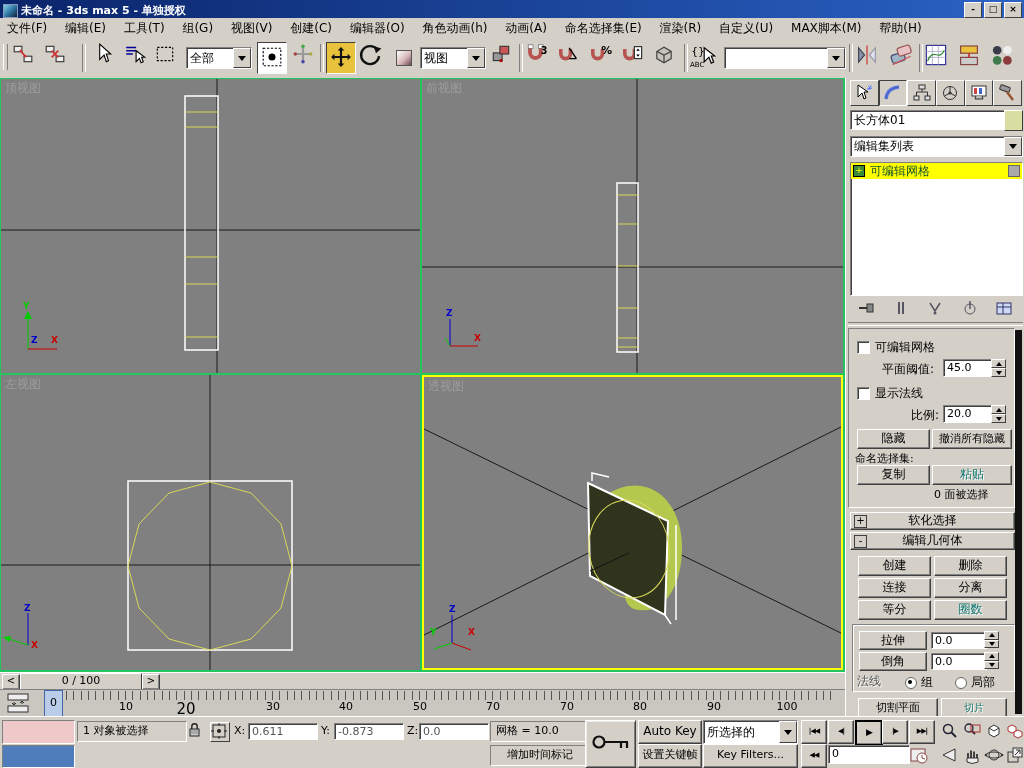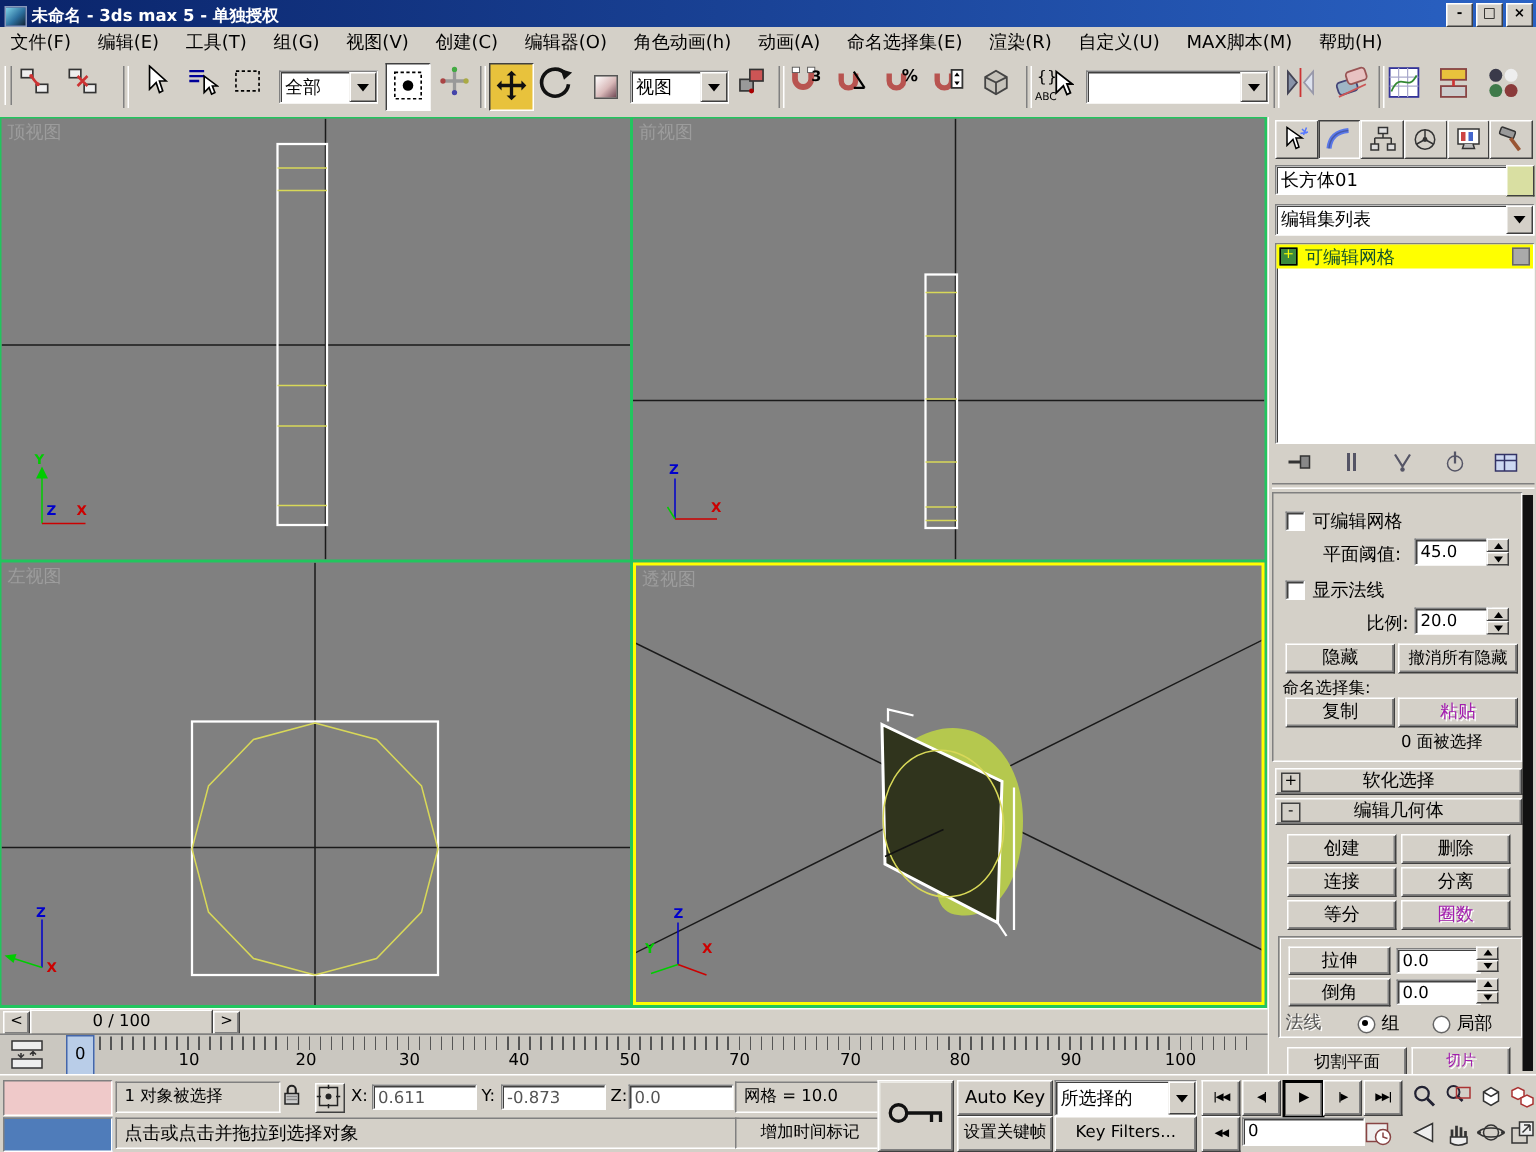--- a/index.html
+++ b/index.html
@@ -9,21 +9,21 @@
   .abs{position:absolute}
   .raised{background:#d4d0c8;border:1px solid;border-color:#fff #404040 #404040 #fff}
   .raised2{background:#d4d0c8;border:1px solid;border-color:#fff #404040 #404040 #fff;
            box-shadow:inset 1px 1px 0 #ecebe6, inset -1px -1px 0 #808080}
   .sunk{background:#fff;border:1px solid;border-color:#808080 #fff #fff #808080;
         box-shadow:inset 1px 1px 0 #404040}
   .sunkg{background:#d4d0c8;border:1px solid;border-color:#808080 #fff #fff #808080}
   .btn{background:#d4d0c8;border:1px solid;border-color:#fff #404040 #404040 #fff;
        box-shadow:inset -1px -1px 0 #808080;text-align:center;font-size:12px;line-height:17px;
        white-space:nowrap;overflow:hidden;cursor:default}
-  .btn.dis{color:#a21caf;text-shadow:1px 1px 0 #fff}
+  .btn.dis{color:#0f766e;text-shadow:1px 1px 0 #fff}
   .ti{width:28px;height:30px;text-align:center;line-height:28px}
   .pressed{border-color:#404040 #fff #fff #404040;box-shadow:none;background:#fff}
   .sep{width:2px;height:28px;border-left:1px solid #808080;border-right:1px solid #fff}
   .dd{background:#fff;border:1px solid;border-color:#808080 #fff #fff #808080;
       box-shadow:inset 1px 1px 0 #404040;display:flex;align-items:center}
   .ddtext{flex:1;padding-left:3px;font-size:12px;white-space:nowrap;overflow:hidden}
   .ddbtn{width:16px;align-self:stretch;background:#d4d0c8;border:1px solid;
          border-color:#fff #404040 #404040 #fff;display:flex;align-items:center;justify-content:center}
   .tri{width:0;height:0;border-left:4px solid transparent;border-right:4px solid transparent;
        border-top:5px solid #000}
@@ -569,21 +569,21 @@
 
 <div class="abs" style="left:0;top:689px;width:845px;height:27px;background:#cac7c0;border-top:1px solid #808080;border-bottom:1px solid #666;overflow:hidden">
   <svg class="abs" width="26" height="22" viewBox="0 0 26 22" style="left:6px;top:2px">
     <rect x="2" y="2" width="20" height="6" fill="#eee" stroke="#333"></rect>
       <rect x="2" y="14" width="20" height="6" fill="#eee" stroke="#333"></rect>
     <path d="M8 10 l0 3 m-2 -2 l2 2 l2 -2 M16 12 l0 -3 m-2 2 l2 -2 l2 2" stroke="#333" fill="none"></path>
     </svg>
   <div class="abs" style="left:44px;top:1px;width:790px;height:9px;background:repeating-linear-gradient(90deg,#555 0,#555 1px,transparent 1px,transparent 7.35px)"></div>
   <span class="abs lbl" style="left:52px;top:10px;font-size:11px;transform:translateX(-50%)">0</span>
   <span class="abs lbl" style="left:126px;top:10px;font-size:11px;transform:translateX(-50%)">10</span>
-  <span class="abs lbl" style="left:204px;top:10px;font-size:11px;transform:translateX(-50%)">20</span>
+  <span class="abs lbl" style="left:186px;top:10px;font-size:15px;transform:translateX(-50%)">20</span>
   <span class="abs lbl" style="left:273px;top:10px;font-size:11px;transform:translateX(-50%)">30</span>
   <span class="abs lbl" style="left:346px;top:10px;font-size:11px;transform:translateX(-50%)">40</span>
   <span class="abs lbl" style="left:420px;top:10px;font-size:11px;transform:translateX(-50%)">50</span>
   <span class="abs lbl" style="left:493px;top:10px;font-size:11px;transform:translateX(-50%)">70</span>
   <span class="abs lbl" style="left:567px;top:10px;font-size:11px;transform:translateX(-50%)">70</span>
   <span class="abs lbl" style="left:640px;top:10px;font-size:11px;transform:translateX(-50%)">80</span>
   <span class="abs lbl" style="left:714px;top:10px;font-size:11px;transform:translateX(-50%)">90</span>
   <span class="abs lbl" style="left:787px;top:10px;font-size:11px;transform:translateX(-50%)">100</span>
   <div class="abs" style="left:44px;top:0;width:17px;height:25px;background:#b9cde8;border:1px solid #46a;text-align:center;font-size:11px;line-height:23px">
     <span>0</span></div>
@@ -617,22 +617,20 @@
   <span class="abs lbl" style="left:321px;top:7px;font-size:11px">Y:</span>
   <div class="abs field" style="left:334px;top:6px;width:62px;height:13px;color:#555">
     <span>-0.873</span></div>
   <span class="abs lbl" style="left:407px;top:7px;font-size:11px">Z:</span>
   <div class="abs field" style="left:419px;top:6px;width:62px;height:13px;color:#555">
     <span>0.0</span></div>
 
   <div class="abs sunkg" style="left:490px;top:4px;width:90px;height:19px;font-size:11px;line-height:18px;padding-left:5px">
     <span>网格 = 10.0</span></div>
 
-  <div class="abs sunkg" style="left:77px;top:28px;width:409px;height:19px;font-size:12px;line-height:18px;padding-left:5px;white-space:nowrap;overflow:hidden">
-    <span>点击或点击并拖拉到选择对象</span></div>
   <div class="abs sunkg" style="left:490px;top:28px;width:90px;height:19px;font-size:11px;line-height:18px;padding-left:16px;white-space:nowrap;overflow:hidden">
     <span>增加时间标记</span></div>
 
   <div class="abs raised2" style="left:585px;top:3px;width:49px;height:46px">
     <svg width="42" height="22" viewBox="0 0 42 22" style="margin:10px auto">
       <circle cx="9" cy="11" r="5.5" fill="none" stroke="#111" stroke-width="2.2"></circle>
       <path d="M14.5 11 H38 M31 11 V17 M37 11 V17" stroke="#111" stroke-width="2.2" fill="none"></path>
       </svg>
     </div>
 

